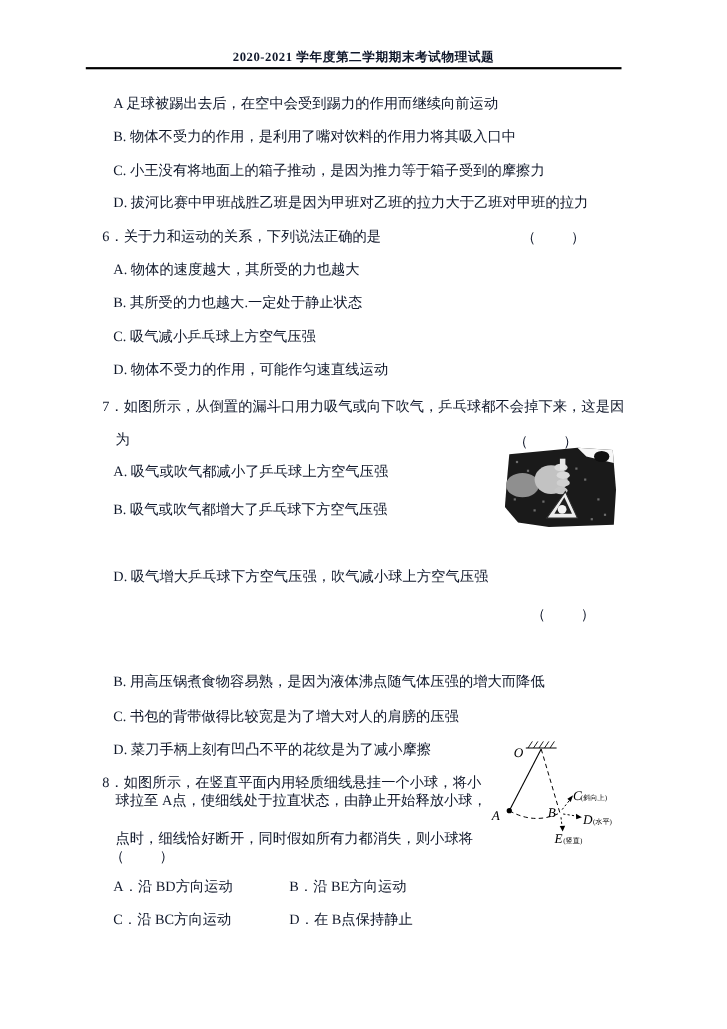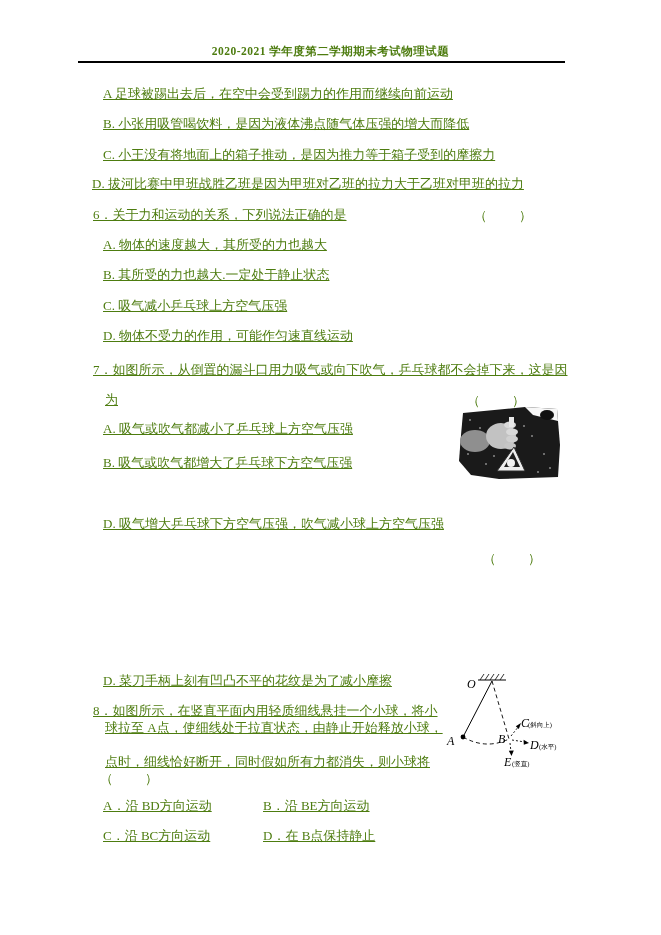--- a/index.html
+++ b/index.html
@@ -1,38 +1,38 @@
 <!DOCTYPE html>
 <html><head>
 <meta charset="utf-8">
 <style>
   html,body{margin:0;padding:0;background:#ffffff;}
   .page{position:relative;width:661px;height:935px;background:#ffffff;
-        font-family:"Liberation Serif",serif;color:#4d7c0f;overflow:hidden;}
+        font-family:"Liberation Serif",serif;color:#0f172a;overflow:hidden;}
   .title{position:absolute;top:44px;left:0;width:100%;text-align:center;
          font-size:11.5px;font-weight:bold;letter-spacing:.5px;}
   .rule{position:absolute;top:61px;left:78px;width:487px;height:2px;background:#000;}
-  .t{position:absolute;font-size:13px;line-height:15px;white-space:pre;text-decoration:underline;}
+  .t{position:absolute;font-size:13px;line-height:15px;white-space:pre;}
   .bk{position:absolute;font-size:13px;white-space:pre;letter-spacing:2px;}
   svg text{font-family:"Liberation Serif",serif;}
   .lbl{font-style:italic;font-size:12px;}
   .note{font-size:6.5px;font-style:normal;}
 </style>
 </head>
 <body>
 
 <div class="page">
 
   <div class="title">2020-2021 学年度第二学期期末考试物理试题</div>
   <div class="rule"></div>
 
   <div class="t" style="top:86px;left:103px">A 足球被踢出去后，在空中会受到踢力的作用而继续向前运动</div>
-  <div class="t" style="top:116px;left:103px">B. 小张用吸管喝饮料，是因为液体沸点随气体压强的增大而降低</div>
+  <div class="t" style="top:116px;left:103px">B. 物体不受力的作用，是利用了嘴对饮料的作用力将其吸入口中</div>
   <div class="t" style="top:147px;left:103px">C. 小王没有将地面上的箱子推动，是因为推力等于箱子受到的摩擦力</div>
-  <div class="t" style="top:176px;left:92px">D. 拔河比赛中甲班战胜乙班是因为甲班对乙班的拉力大于乙班对甲班的拉力</div>
+  <div class="t" style="top:176px;left:103px">D. 拔河比赛中甲班战胜乙班是因为甲班对乙班的拉力大于乙班对甲班的拉力</div>
 
   <div class="t" style="top:207px;left:93px">6．关于力和运动的关系，下列说法正确的是</div>
   <div class="bk" style="top:207px;left:474px">（　　）</div>
   <div class="t" style="top:237px;left:103px">A. 物体的速度越大，其所受的力也越大</div>
   <div class="t" style="top:267px;left:103px">B. 其所受的力也越大.一定处于静止状态</div>
   <div class="t" style="top:298px;left:103px">C. 吸气减小乒乓球上方空气压强</div>
   <div class="t" style="top:328px;left:103px">D. 物体不受力的作用，可能作匀速直线运动</div>
 
   <div class="t" style="top:362px;left:93px">7．如图所示，从倒置的漏斗口用力吸气或向下吹气，乒乓球都不会掉下来，这是因</div>
   <div class="t" style="top:392px;left:105px">为</div>
@@ -63,20 +63,22 @@
       <rect x="20" y="22" width="2" height="2"></rect>
         <rect x="90" y="62" width="2" height="2"></rect>
       <rect x="64" y="20" width="2" height="2"></rect>
         <rect x="34" y="50" width="2" height="2"></rect>
       <rect x="78" y="66" width="2" height="2"></rect>
         <rect x="8" y="48" width="2" height="2"></rect>
     </g>
   </svg>
 
   <div class="bk" style="top:550px;left:483px">（　　）</div>
+  <div class="t" style="top:612px;left:103px">B. 用高压锅煮食物容易熟，是因为液体沸点随气体压强的增大而降低</div>
+  <div class="t" style="top:643px;left:103px">C. 书包的背带做得比较宽是为了增大对人的肩膀的压强</div>
   <div class="t" style="top:673px;left:103px">D. 菜刀手柄上刻有凹凸不平的花纹是为了减小摩擦</div>
 
   <div class="t" style="top:703px;left:93px">8．如图所示，在竖直平面内用轻质细线悬挂一个小球，将小</div>
   <div class="t" style="top:720px;left:105px">球拉至 A点，使细线处于拉直状态，由静止开始释放小球，</div>
   <div class="t" style="top:754px;left:105px">点时，细线恰好断开，同时假如所有力都消失，则小球将</div>
   <div class="bk" style="top:770px;left:100px">（　　）</div>
   <div class="t" style="top:798px;left:103px">A．沿 BD方向运动</div>
   <div class="t" style="top:798px;left:263px">B．沿 BE方向运动</div>
   <div class="t" style="top:828px;left:103px">C．沿 BC方向运动</div>
   <div class="t" style="top:828px;left:263px">D．在 B点保持静止</div>

